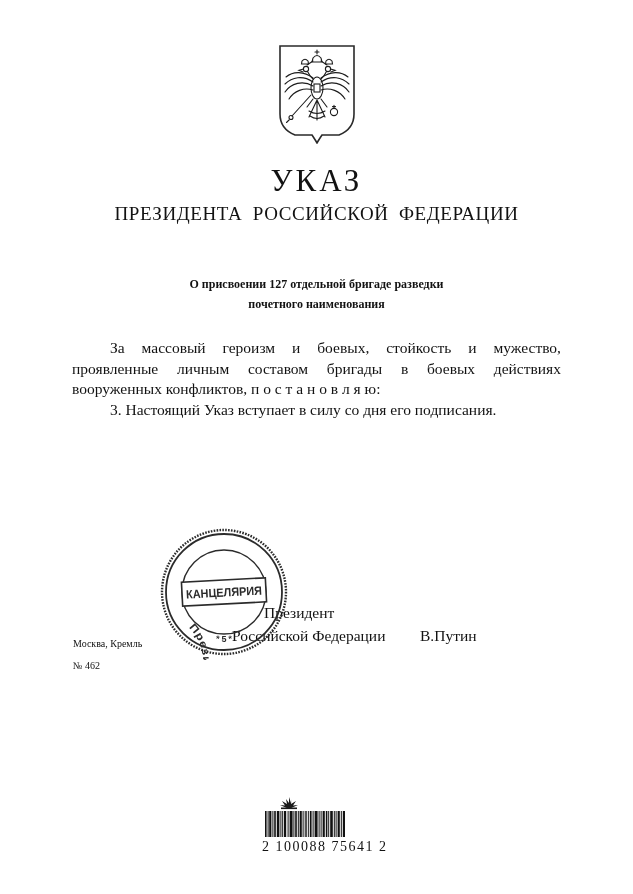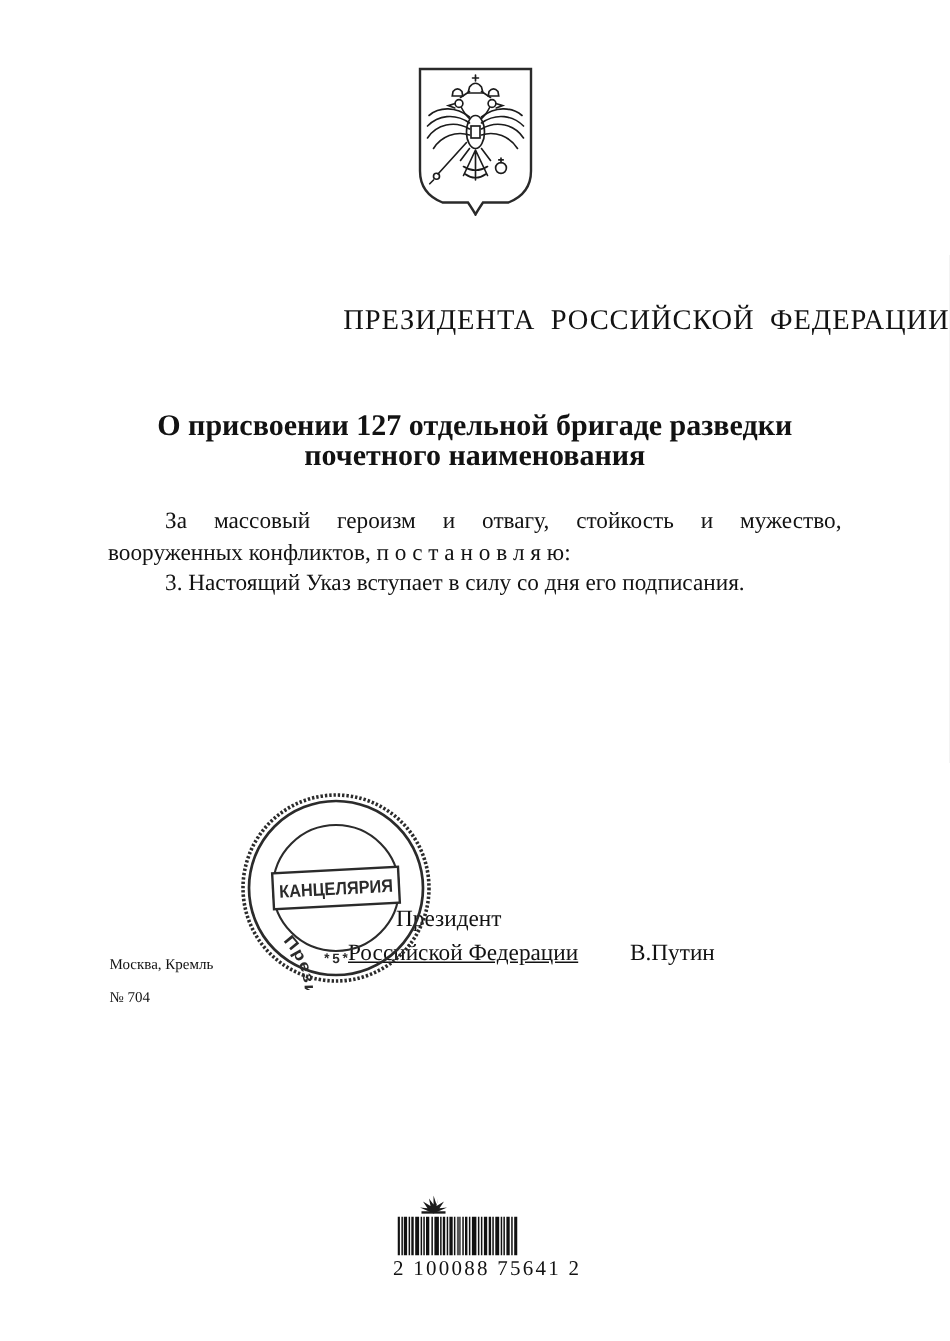--- a/index.html
+++ b/index.html
@@ -13,38 +13,38 @@
     overflow:hidden;
   }
   
   .emblem{position:absolute;left:276px;top:44px;width:82px;height:100px;}
   .title{
     position:absolute;left:0;right:0;top:163px;
     text-align:center;font-size:31px;letter-spacing:3px;font-weight:500;
   }
   .subtitle{
     position:absolute;left:0;right:0;top:203px;
-    text-align:right;font-size:19px;letter-spacing:0.6px;word-spacing:5px;
+    text-align:center;font-size:19px;letter-spacing:0.6px;word-spacing:5px;
   }
   .subject{
     position:absolute;left:0;right:0;top:274px;
-    text-align:center;font-weight:bold;font-size:20px;line-height:20px;
+    text-align:center;font-weight:bold;font-size:12px;line-height:20px;
   }
   
   .body{
     position:absolute;left:72px;top:338px;width:489px;
     font-size:15.5px;line-height:20.6px;
   }
   .line{text-align:justify;text-align-last:justify;}
   .line.first{text-indent:38px;}
   .line.last{text-align-last:left;}
   
   .sig{position:absolute;font-size:15.5px;white-space:nowrap;}
   .sig-t1{left:264px;top:604px;}
-  .sig-t2{left:232px;top:627px;text-decoration:underline;}
+  .sig-t2{left:232px;top:627px;}
   .sig-name{left:420px;top:627px;text-align:center;}
   
   .stamp{position:absolute;left:156px;top:524px;width:136px;height:136px;}
   .stamp text{font-family:"Liberation Sans","DejaVu Sans",sans-serif;fill:#2b2b2b;}
   
   .footer{position:absolute;left:73px;top:633px;font-size:10px;line-height:21.5px;}
   
   .barcode{position:absolute;left:262px;top:797px;width:94px;}
   .barcode-eagle{position:absolute;left:16px;top:0;width:22px;height:13px;}
   .barcode-bars{position:absolute;left:3px;top:14px;width:80px;height:26px;}
@@ -97,30 +97,32 @@
 
       <path d="M35,51 L16,72"></path>
       <circle cx="15" cy="73.5" r="2"></circle>
       <path d="M13,76 l-2.5,2.5"></path>
 
       <circle cx="58" cy="68" r="3.6"></circle>
       <path d="M58,64.4 v-3 M56.5,62.6 h3"></path>
     </g>
   </svg>
 
+  <div class="title">УКАЗ</div>
   <div class="subtitle">ПРЕЗИДЕНТА РОССИЙСКОЙ ФЕДЕРАЦИИ</div>
 
   <div class="subject">
     <div>О присвоении 127 отдельной бригаде разведки</div>
     <div>почетного наименования</div>
   </div>
 
   <div class="body">
     <div>
-      <div class="line first">За массовый героизм и отвагу, стойкость и мужество,</div>
+      <div class="line first">За массовый героизм и боевых, стойкость и мужество,</div>
+      <div class="line">проявленные личным составом бригады в боевых действиях</div>
       <div class="line last">вооруженных конфликтов, п о с т а н о в л я ю:</div>
     </div>
     <div>
       <div class="line first last">3. Настоящий Указ вступает в силу со дня его подписания.</div>
     </div>
   </div>
 
   <span class="sig sig-t1">Президент</span>
   <span class="sig sig-t2">Российской Федерации</span>
   <span class="sig sig-name">В.Путин</span>
@@ -140,21 +142,21 @@
       <textPath href="#bottomPath" startOffset="50%">* 5 *</textPath>
     </text>
     <g transform="rotate(-3)">
       <rect x="-42" y="-12" width="84" height="24" fill="#ffffff" stroke="#2b2b2b" stroke-width="1.6"></rect>
       <text y="4.5" text-anchor="middle" font-size="12" font-weight="bold" textLength="76" lengthAdjust="spacingAndGlyphs">КАНЦЕЛЯРИЯ</text>
     </g>
   </svg>
 
   <div class="footer">
     <div>Москва, Кремль</div>
-    <div>№ 704</div>
+    <div>№ 462</div>
   </div>
 
   <div class="barcode">
     <svg class="barcode-eagle" viewBox="0 0 22 13" aria-hidden="true">
       <path d="M11,12 L2,8 L7,8.5 L4,4 L9,7 L8,2 L11,6 L11,0 L13,6 L14,2 L13,7 L18,4 L15,8.5 L20,8 Z" fill="#1a1a1a"></path>
       <rect x="3" y="10.5" width="16" height="1.6" fill="#1a1a1a"></rect>
     </svg>
     <svg class="barcode-bars" viewBox="0 0 80 26" preserveAspectRatio="none" aria-hidden="true">
       <g fill="#111111">
         <rect x="0" width="1.6" height="26"></rect>

